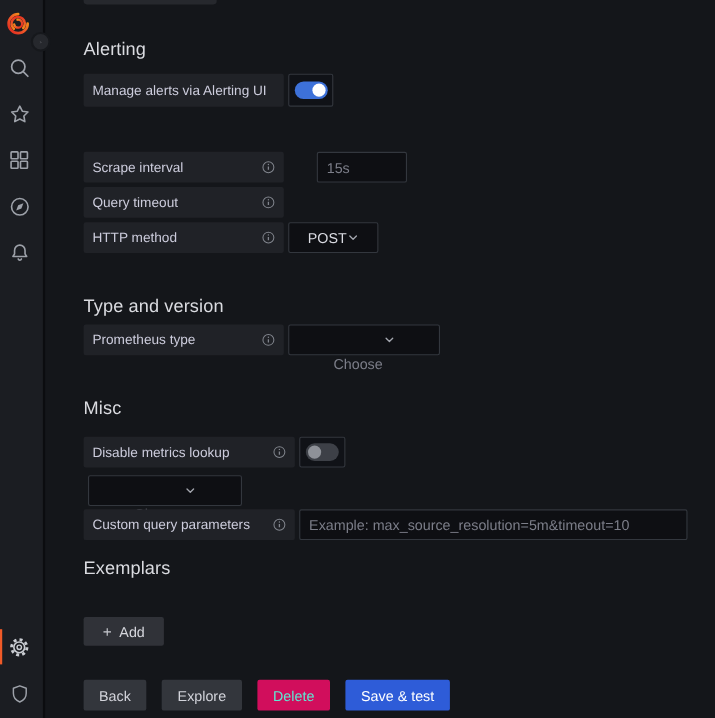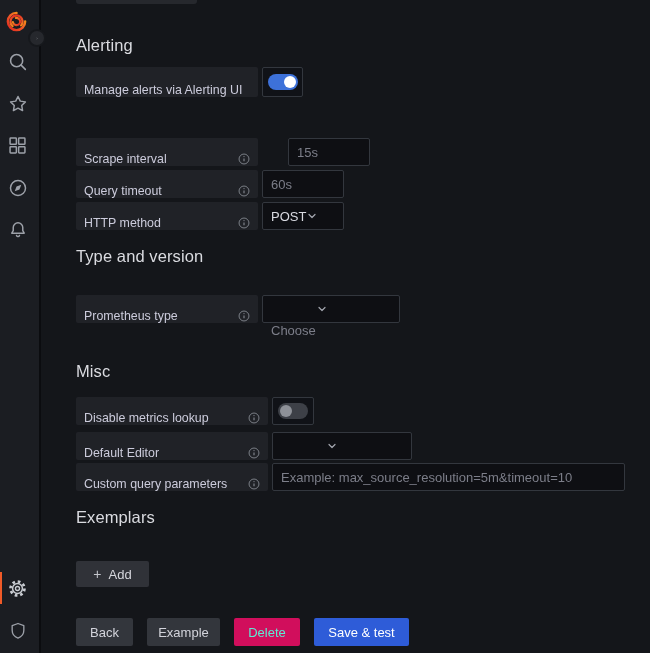--- a/index.html
+++ b/index.html
@@ -14,26 +14,26 @@
   .logo{position:absolute;left:5px;top:10px;width:23px;height:23px;}
   .nav-icon{position:absolute;left:4px;width:27px;height:27px;display:flex;align-items:center;justify-content:center;color:#9da1a9;cursor:pointer;}
   .nav-icon svg{display:block;}
   .nav-icon.active{color:#c9ccd2;}
   .expand-btn{position:absolute;left:28px;top:29px;width:18px;height:18px;border-radius:50%;background:#26282d;border:2px solid #16181c;display:flex;align-items:center;justify-content:center;color:#e8e9ec;z-index:6;cursor:pointer;}
   .accent-bar{position:absolute;left:0;top:572px;width:2px;height:32px;background:#f05a28;}
   
   .h2{position:absolute;left:76px;margin:0;font-size:16.5px;font-weight:500;color:#dadbe0;letter-spacing:.1px;}
   
   .row{position:absolute;display:flex;align-items:stretch;}
-  .inline-label{background:#202227;border-radius:2px;display:flex;align-items:flex-end;justify-content:space-between;padding:0 7px 0 8px;box-sizing:border-box;}
+  .inline-label{background:#202227;border-radius:2px;display:flex;align-items:center;justify-content:space-between;padding:0 7px 0 8px;box-sizing:border-box;}
   .lbl{font-size:12.4px;font-weight:500;color:#ccccdc;white-space:nowrap;}
   .info-icon{color:#81858d;display:flex;margin-left:6px;}
   .gf-input{background:#0e0f13;border:1px solid #33373e;border-radius:2px;color:#d6d7df;font-size:13px;padding:0 8px;box-sizing:border-box;font-family:"Liberation Sans",sans-serif;outline:none;margin-left:4px;}
   .gf-input::placeholder{color:#7c7e89;opacity:1;}
-  .gf-select{background:#0e0f13;border:1px solid #33373e;border-radius:2px;display:flex;align-items:center;justify-content:flex-start;padding:0 7px 0 8px;box-sizing:border-box;margin-left:4px;cursor:pointer;}
+  .gf-select{background:#0e0f13;border:1px solid #33373e;border-radius:2px;display:flex;align-items:center;justify-content:center;padding:0 7px 0 8px;box-sizing:border-box;margin-left:4px;cursor:pointer;}
   .gf-select .val{font-size:13px;font-weight:500;color:#d9dae1;}
   .gf-select.is-placeholder .val{color:#7c7e89;font-weight:400;margin-top:43px;}
   .chevron{color:#a3a6ae;display:flex;}
   .toggle-box{background:#101217;border:1px solid #33373e;border-radius:2px;display:flex;align-items:center;justify-content:center;margin-left:4px;box-sizing:border-box;cursor:pointer;}
   .switch{width:30px;height:16px;border-radius:9px;position:relative;}
   .switch.on{background:#3d71d9;}
   .switch.on .knob{position:absolute;right:2px;top:2px;width:12px;height:12px;border-radius:50%;background:#ffffff;}
   .switch.off{background:#3d4047;}
   .switch.off .knob{position:absolute;left:2px;top:2px;width:12px;height:12px;border-radius:50%;background:#8e9198;}
   
@@ -153,21 +153,20 @@
   <div class="inline-label" style="width:182px;height:28px">
     <span class="lbl">Query timeout</span>
     <span class="info-icon">
       <svg width="14" height="14" viewBox="0 0 24 24" fill="none" stroke="currentColor">
         <circle cx="12" cy="12" r="8.5" stroke-width="1.6"></circle>
           <line x1="12" y1="11" x2="12" y2="16" stroke-width="2"></line>
           <circle cx="12" cy="7.8" r="1.1" fill="currentColor" stroke="none"></circle>
       </svg>
     </span>
   </div>
-  <input class="gf-input" style="width: 82px; height: 28px;" placeholder="60s">
 </div>
 
 <div class="row" style="left:76px;top:202px">
   <div class="inline-label" style="width:182px;height:28px">
     <span class="lbl">HTTP method</span>
     <span class="info-icon">
       <svg width="14" height="14" viewBox="0 0 24 24" fill="none" stroke="currentColor">
         <circle cx="12" cy="12" r="8.5" stroke-width="1.6"></circle>
           <line x1="12" y1="11" x2="12" y2="16" stroke-width="2"></line>
           <circle cx="12" cy="7.8" r="1.1" fill="currentColor" stroke="none"></circle>
@@ -177,21 +176,21 @@
   <div class="gf-select" style="width:82px;height:28px">
     <span class="val">POST</span>
     <span class="chevron">
       <svg width="12" height="12" viewBox="0 0 24 24" fill="none" stroke="currentColor" stroke-width="2.4" stroke-linecap="round" stroke-linejoin="round">
           <polyline points="6 9 12 15 18 9"></polyline>
         </svg>
     </span>
   </div>
 </div>
 
-<h2 class="h2" style="top:247px">Type and version</h2>
+<h2 class="h2" style="top:270px">Type and version</h2>
 
 <div class="row" style="left:76px;top:295px">
   <div class="inline-label" style="width:182px;height:28px">
     <span class="lbl">Prometheus type</span>
     <span class="info-icon">
       <svg width="14" height="14" viewBox="0 0 24 24" fill="none" stroke="currentColor">
         <circle cx="12" cy="12" r="8.5" stroke-width="1.6"></circle>
           <line x1="12" y1="11" x2="12" y2="16" stroke-width="2"></line>
           <circle cx="12" cy="7.8" r="1.1" fill="currentColor" stroke="none"></circle>
       </svg>
@@ -221,30 +220,20 @@
     </span>
   </div>
   <div class="toggle-box" style="width:42px;height:28px">
     <span class="switch off">
         <span class="knob"></span>
       </span>
   </div>
 </div>
 
 <div class="row" style="left:76px;top:432px">
-  <div class="inline-label" style="width:192px;height:28px">
-    <span class="lbl">Default Editor</span>
-    <span class="info-icon">
-      <svg width="14" height="14" viewBox="0 0 24 24" fill="none" stroke="currentColor">
-        <circle cx="12" cy="12" r="8.5" stroke-width="1.6"></circle>
-          <line x1="12" y1="11" x2="12" y2="16" stroke-width="2"></line>
-          <circle cx="12" cy="7.8" r="1.1" fill="currentColor" stroke="none"></circle>
-      </svg>
-    </span>
-  </div>
   <div class="gf-select is-placeholder" style="width:140px;height:28px">
     <span class="val">Choose</span>
     <span class="chevron">
       <svg width="12" height="12" viewBox="0 0 24 24" fill="none" stroke="currentColor" stroke-width="2.4" stroke-linecap="round" stroke-linejoin="round">
           <polyline points="6 9 12 15 18 9"></polyline>
         </svg>
     </span>
   </div>
 </div>
 
@@ -263,15 +252,15 @@
 </div>
 
 <h2 class="h2" style="top:508px">Exemplars</h2>
 
 <button class="add-btn">
   <span class="plus">+</span>
   <span>Add</span>
 </button>
 
 <button class="btn btn-secondary" style="left:76px;width:57px">Back</button>
-<button class="btn btn-secondary" style="left:147px;width:73px">Example</button>
+<button class="btn btn-secondary" style="left:147px;width:73px">Explore</button>
 <button class="btn btn-danger" style="left:234px;width:66px">Delete</button>
 <button class="btn btn-primary" style="left:314px;width:95px">Save &amp; test</button>
 
 </body></html>

